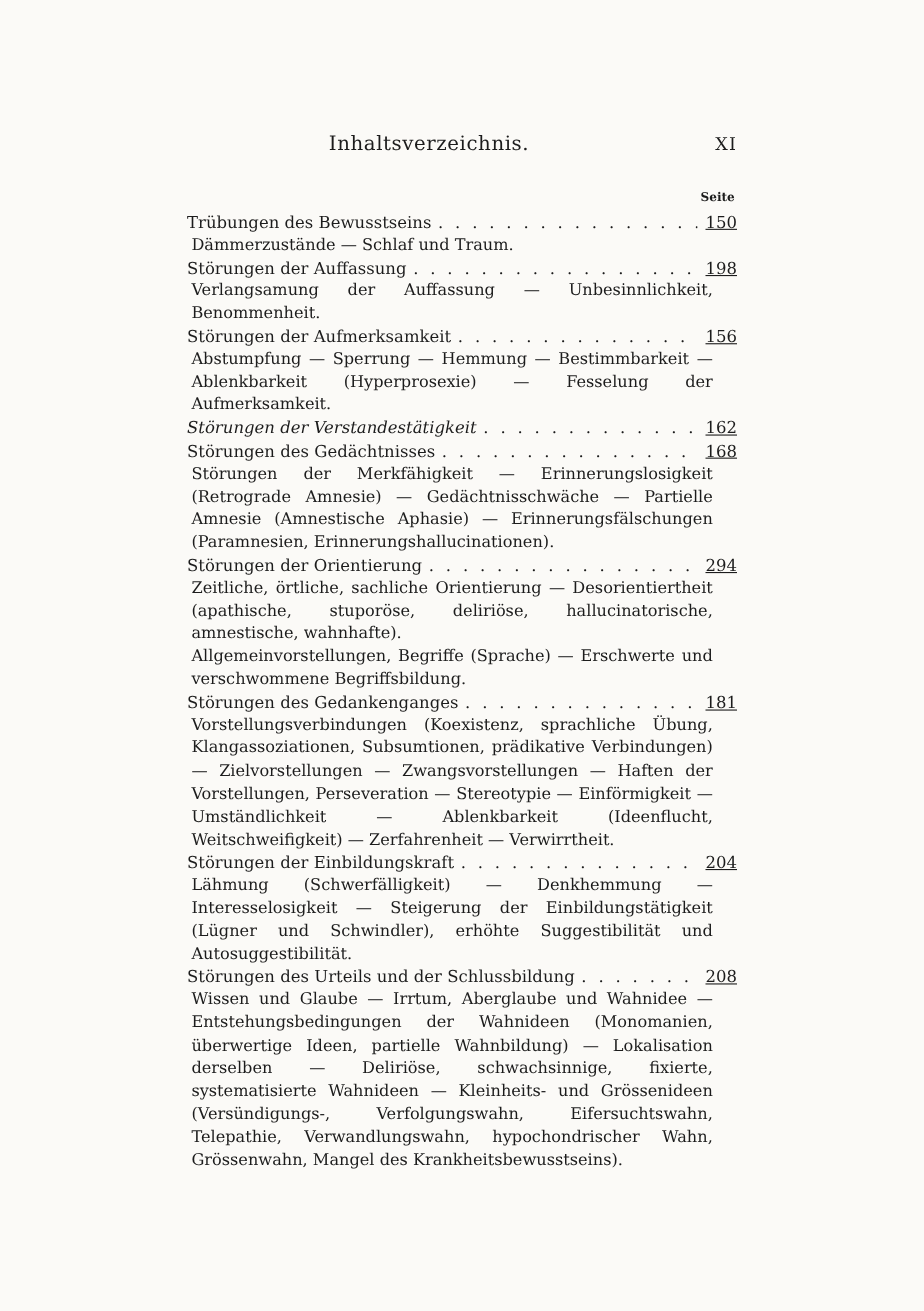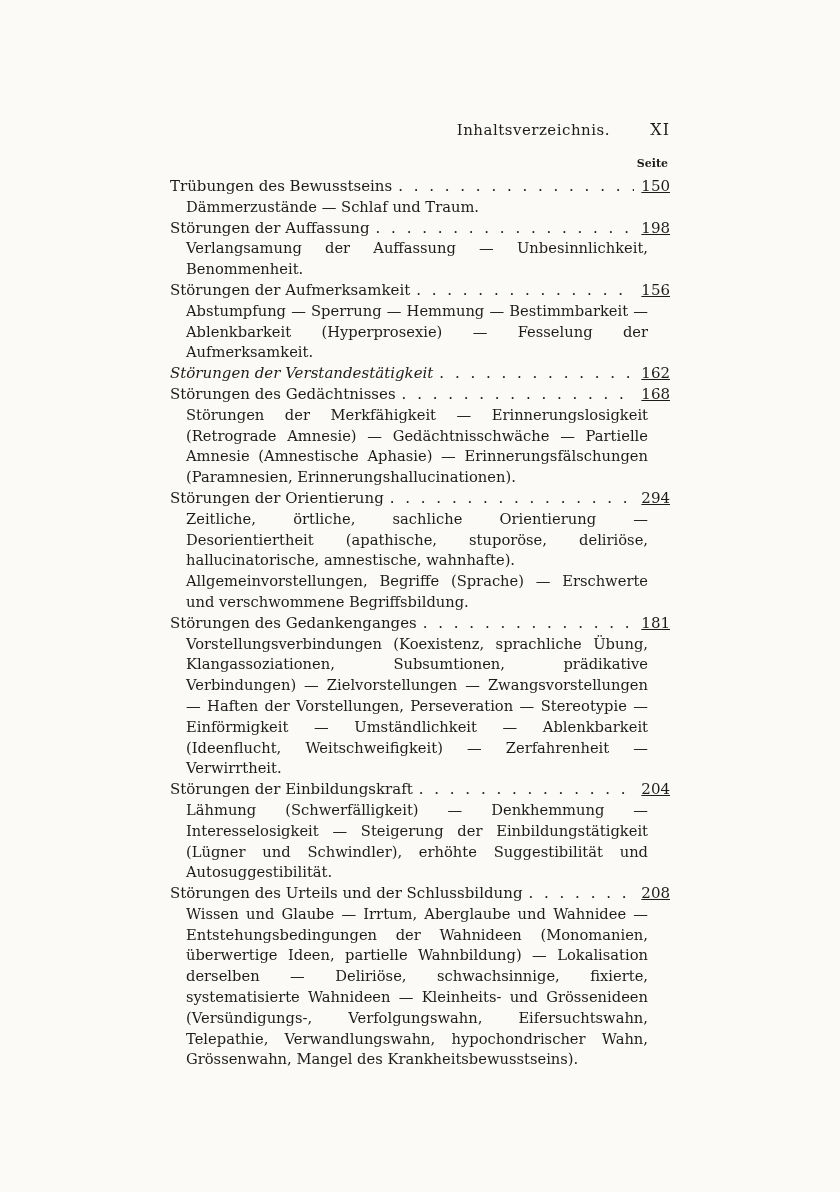--- a/index.html
+++ b/index.html
@@ -16,34 +16,34 @@
     left: 170px;
     top: 120px;
     width: 500px;
   }
   .header-row {
     display: flex;
     align-items: baseline;
   }
   .header-title {
     flex: 0 0 440px;
-    text-align: right;
-    font-size: 15px;
+    text-align: center;
+    font-size: 18px;
     letter-spacing: 0.5px;
   }
   .page-roman {
     margin-left: auto;
     font-size: 16px;
     letter-spacing: 1px;
   }
   .seite {
     text-align: right;
     font-size: 11px;
     font-weight: bold;
-    margin-top: 18px;
+    margin-top: 32px;
     padding-right: 2px;
   }
   .entries { margin-top: 6px; }
   .entry { margin: 0; }
   .row {
     display: flex;
     align-items: baseline;
     line-height: 20.8px;
     font-size: 15px;
   }
@@ -59,21 +59,21 @@
     content: ". . . . . . . . . . . . . . . . . . . . . . . . . . . . . . . . . . . .";
     letter-spacing: 3px;
   }
   .pagenum {
     flex: 0 0 32px;
     text-align: right;
     font-size: 15px;
     text-decoration: underline;
   }
   .sub {
-    margin-left: 16px;
+    margin-left: 4px;
     margin-right: 22px;
     font-size: 14.7px;
     line-height: 20.8px;
     text-align: justify;
   }
   .sub:empty { display: none; }
 </style>
 </head>
 <body>
 

